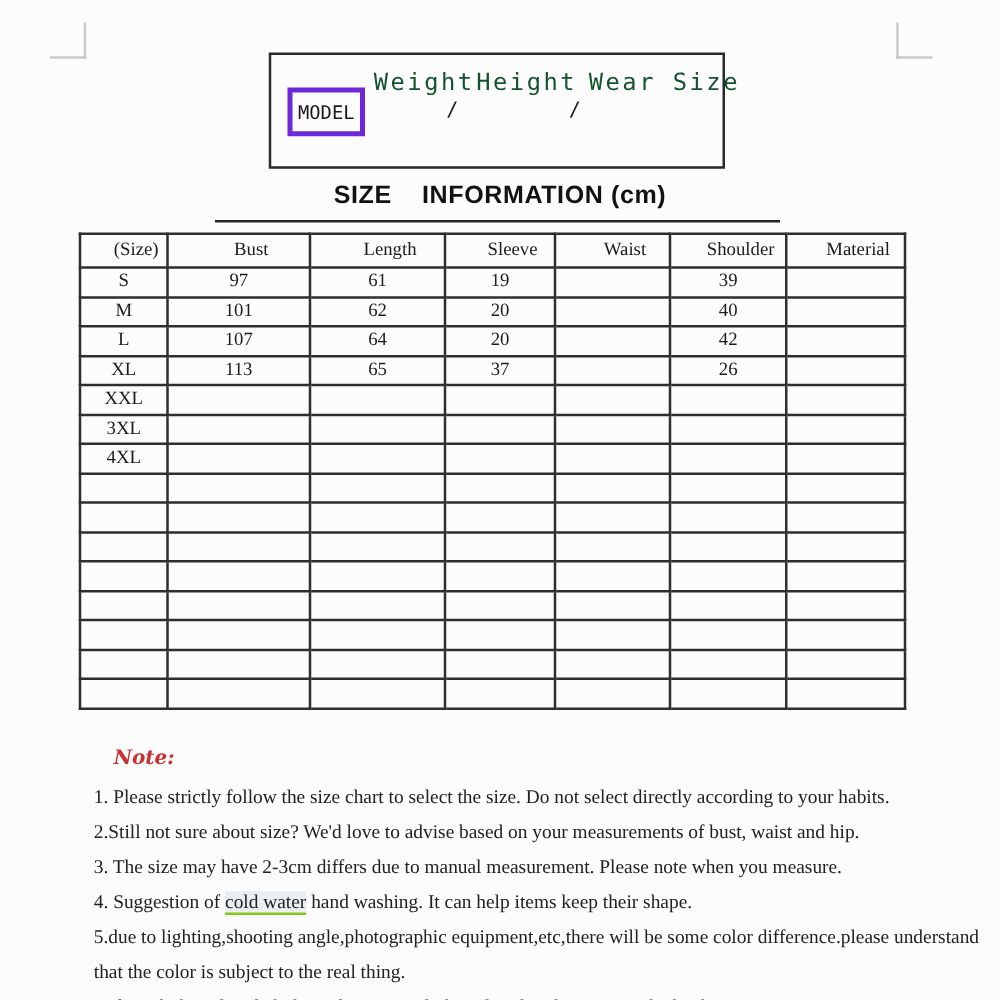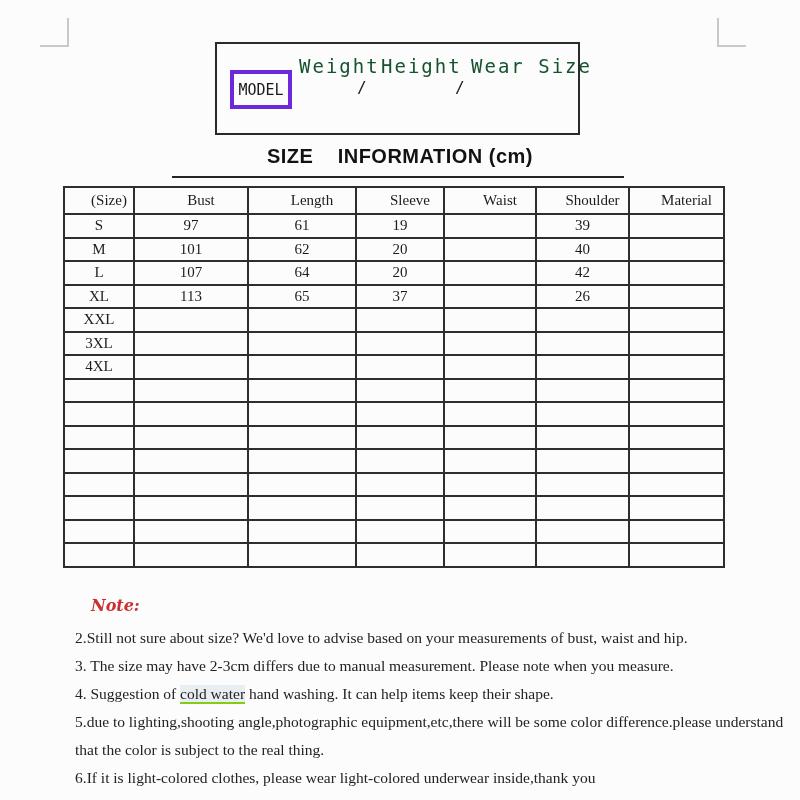--- a/index.html
+++ b/index.html
@@ -220,20 +220,21 @@
           <td></td>
           <td></td>
           <td></td>
           <td></td>
         </tr>
       </tbody>
   </table>
 
   <div class="notes">
     <div class="note-heading">Note:</div>
+    <div class="note-line">1. Please strictly follow the size chart to select the size. Do not select directly according to your habits.</div>
     <div class="note-line">2.Still not sure about size? We'd love to advise based on your measurements of bust, waist and hip.</div>
     <div class="note-line">3. The size may have 2-3cm differs due to manual measurement. Please note when you measure.</div>
     <div class="note-line"><span>4. Suggestion of </span><span class="cold-water">cold water</span><span> hand washing. It can help items keep their shape.</span></div>
     <div class="note-line">5.due to lighting,shooting angle,photographic equipment,etc,there will be some color difference.please understand that the color is subject to the real thing.</div>
     <div class="note-line">6.If it is light-colored clothes, please wear light-colored underwear inside,thank you</div>
   </div>
 
 </div>
 
 </body></html>

